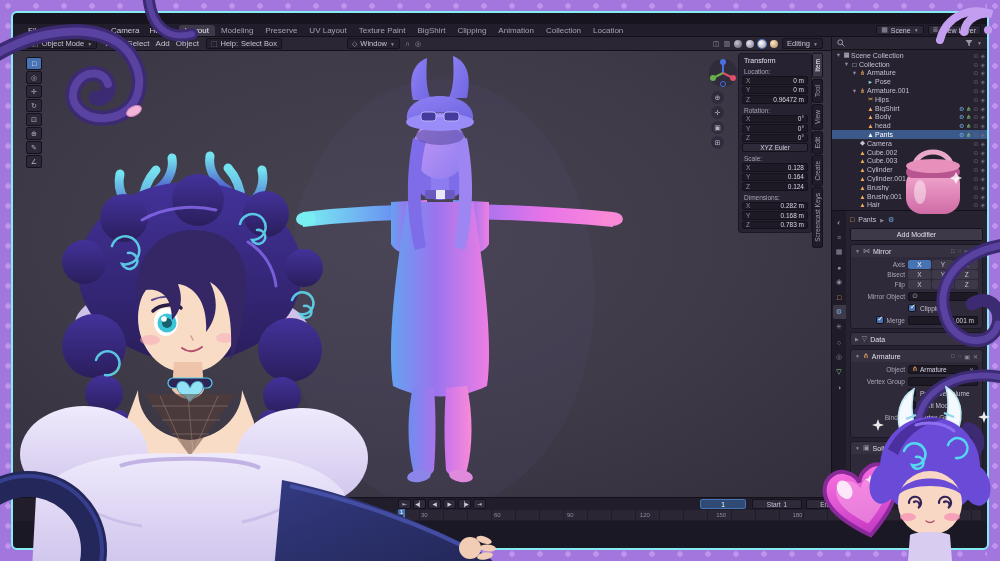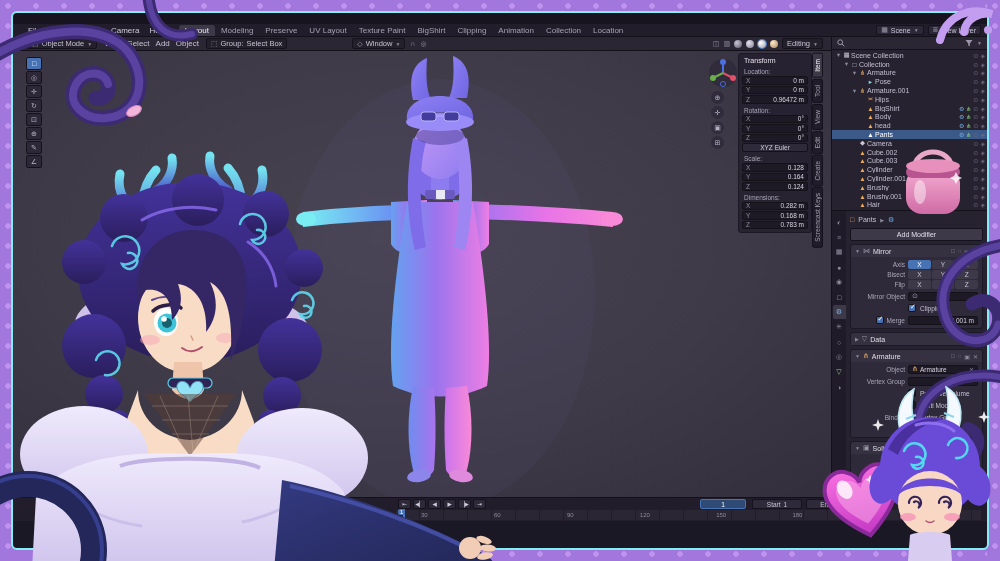--- a/index.html
+++ b/index.html
@@ -181,21 +181,21 @@
         <span class="caret">▼</span>
       </span>
       <span id="vp-menus" style="display:flex;gap:2px;">
           <span class="hdr-menu">View</span>
           <span class="hdr-menu">Select</span>
           <span class="hdr-menu">Add</span>
           <span class="hdr-menu">Object</span>
         </span>
       <span class="hdr-select">
         <span class="ic">⬚</span>
-        <span>Group:</span>
+        <span>Help:</span>
         <span>Select Box</span>
       </span>
       <span class="hdr-select" style="margin-left:60px;">
         <span class="ic">◇</span>
         <span>Window</span>
         <span class="caret">▼</span>
       </span>
       <span class="ic">∩</span>
       <span class="ic">◎</span>
       <div class="hdr-right">

